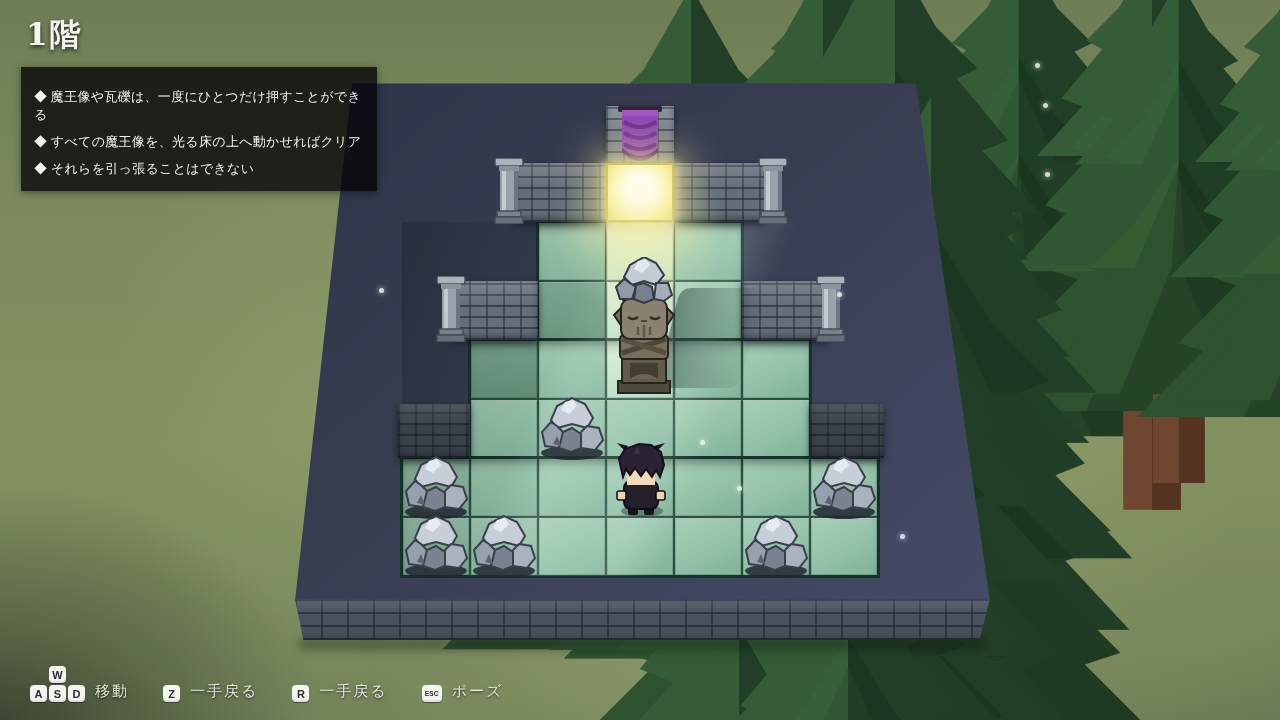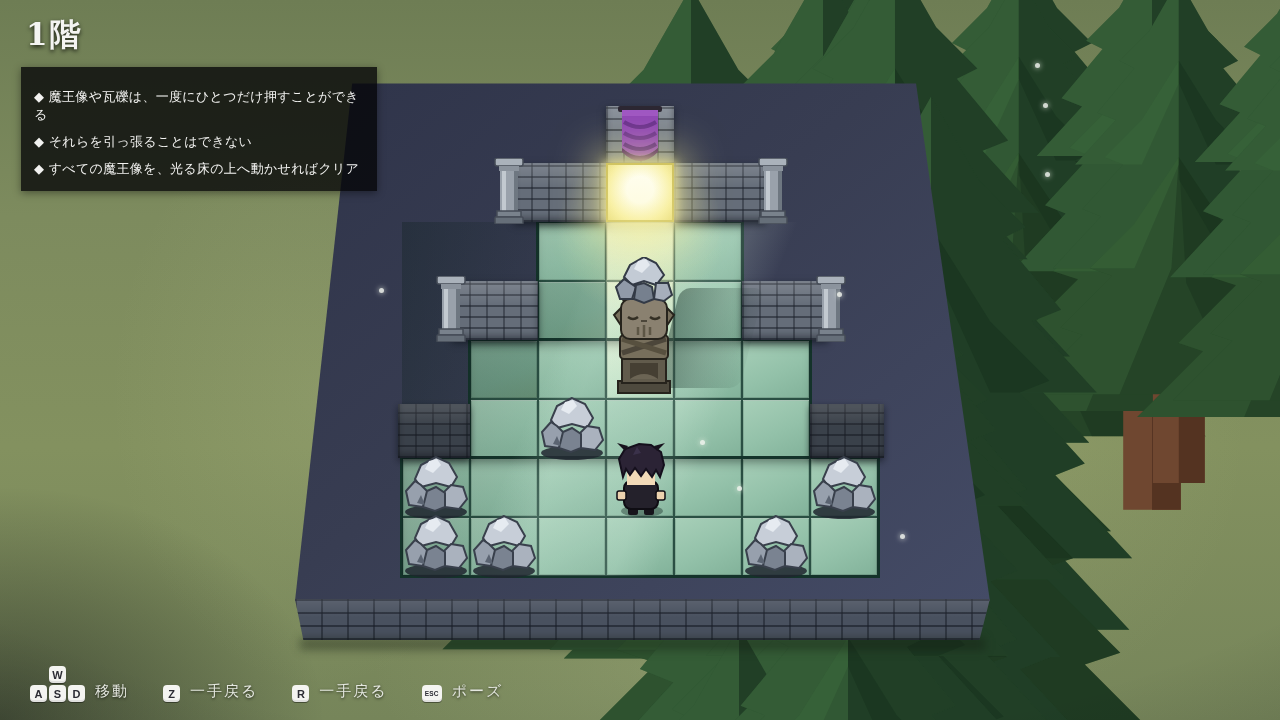--- a/index.html
+++ b/index.html
@@ -68,21 +68,21 @@
       radial-gradient(500px 360px at 0% 100%, rgba(5,8,12,.45), transparent 65%),
       radial-gradient(130% 112% at 50% 42%, transparent 55%, rgba(6,8,14,.42) 100%);}
   
   #hud{position:absolute;inset:0;z-index:7;pointer-events:none;}
   #floor-title{position:absolute;left:26px;top:14px;font-size:31px;font-weight:700;
     color:#f4f4f2;text-shadow:0 2px 4px rgba(0,0,0,.75);letter-spacing:2px;}
   #tutorial{position:absolute;left:21px;top:67px;width:356px;box-sizing:border-box;
     background:rgba(4,4,7,.78);color:#f2f2f0;padding:12px 13px 13px;
     box-shadow:0 2px 8px rgba(0,0,0,.4);}
   #tutorial .head{font-size:13.5px;font-weight:700;letter-spacing:.5px;margin-bottom:15px;}
-  #tutorial .bullet{font-size:13px;margin-top:9px;letter-spacing:.3px;}
+  #tutorial .bullet{font-size:13px;margin-top:9px;letter-spacing:.3px;font-family:Liberation Serif, serif;}
   #controls{position:absolute;left:30px;top:666px;display:flex;align-items:flex-end;gap:34px;}
   .ctrl{display:flex;align-items:flex-end;gap:10px;}
   .key{min-width:11px;height:17px;padding:0 3px;background:#f4f4f1;border-radius:4px;
     color:#2c2c34;font-family:"Liberation Sans",sans-serif;font-weight:bold;font-size:11px;
     display:flex;align-items:center;justify-content:center;
     box-shadow:0 1px 0 rgba(0,0,0,.4), inset 0 -2px 0 rgba(0,0,0,.08);}
   .key.small{font-size:6.5px;letter-spacing:.2px;}
   .wasd{display:grid;grid-template-columns:17px 17px 17px;grid-template-rows:17px 17px;gap:2px;}
   .wasd .key{padding:0;}
   .wasd .kw{grid-column:2;grid-row:1;}
@@ -329,22 +329,22 @@
       <div class="particle" style="left: 900px; top: 534px; width: 5px; height: 5px;"></div>
     </div>
 
   <div id="vignette"></div>
 
   <div id="hud">
     <div id="floor-title">1階</div>
 
     <div id="tutorial">
       <div class="bullet">◆ 魔王像や瓦礫は、一度にひとつだけ押すことができる</div>
+      <div class="bullet">◆ すべての魔王像を、光る床の上へ動かせればクリア</div>
       <div class="bullet">◆ それらを引っ張ることはできない</div>
-      <div class="bullet">◆ すべての魔王像を、光る床の上へ動かせればクリア</div>
     </div>
 
     <div id="controls">
       <div class="ctrl">
         <div class="wasd">
           <span class="key kw">W</span>
           <span class="key ka">A</span>
           <span class="key ks">S</span>
           <span class="key kd">D</span>
         </div>

